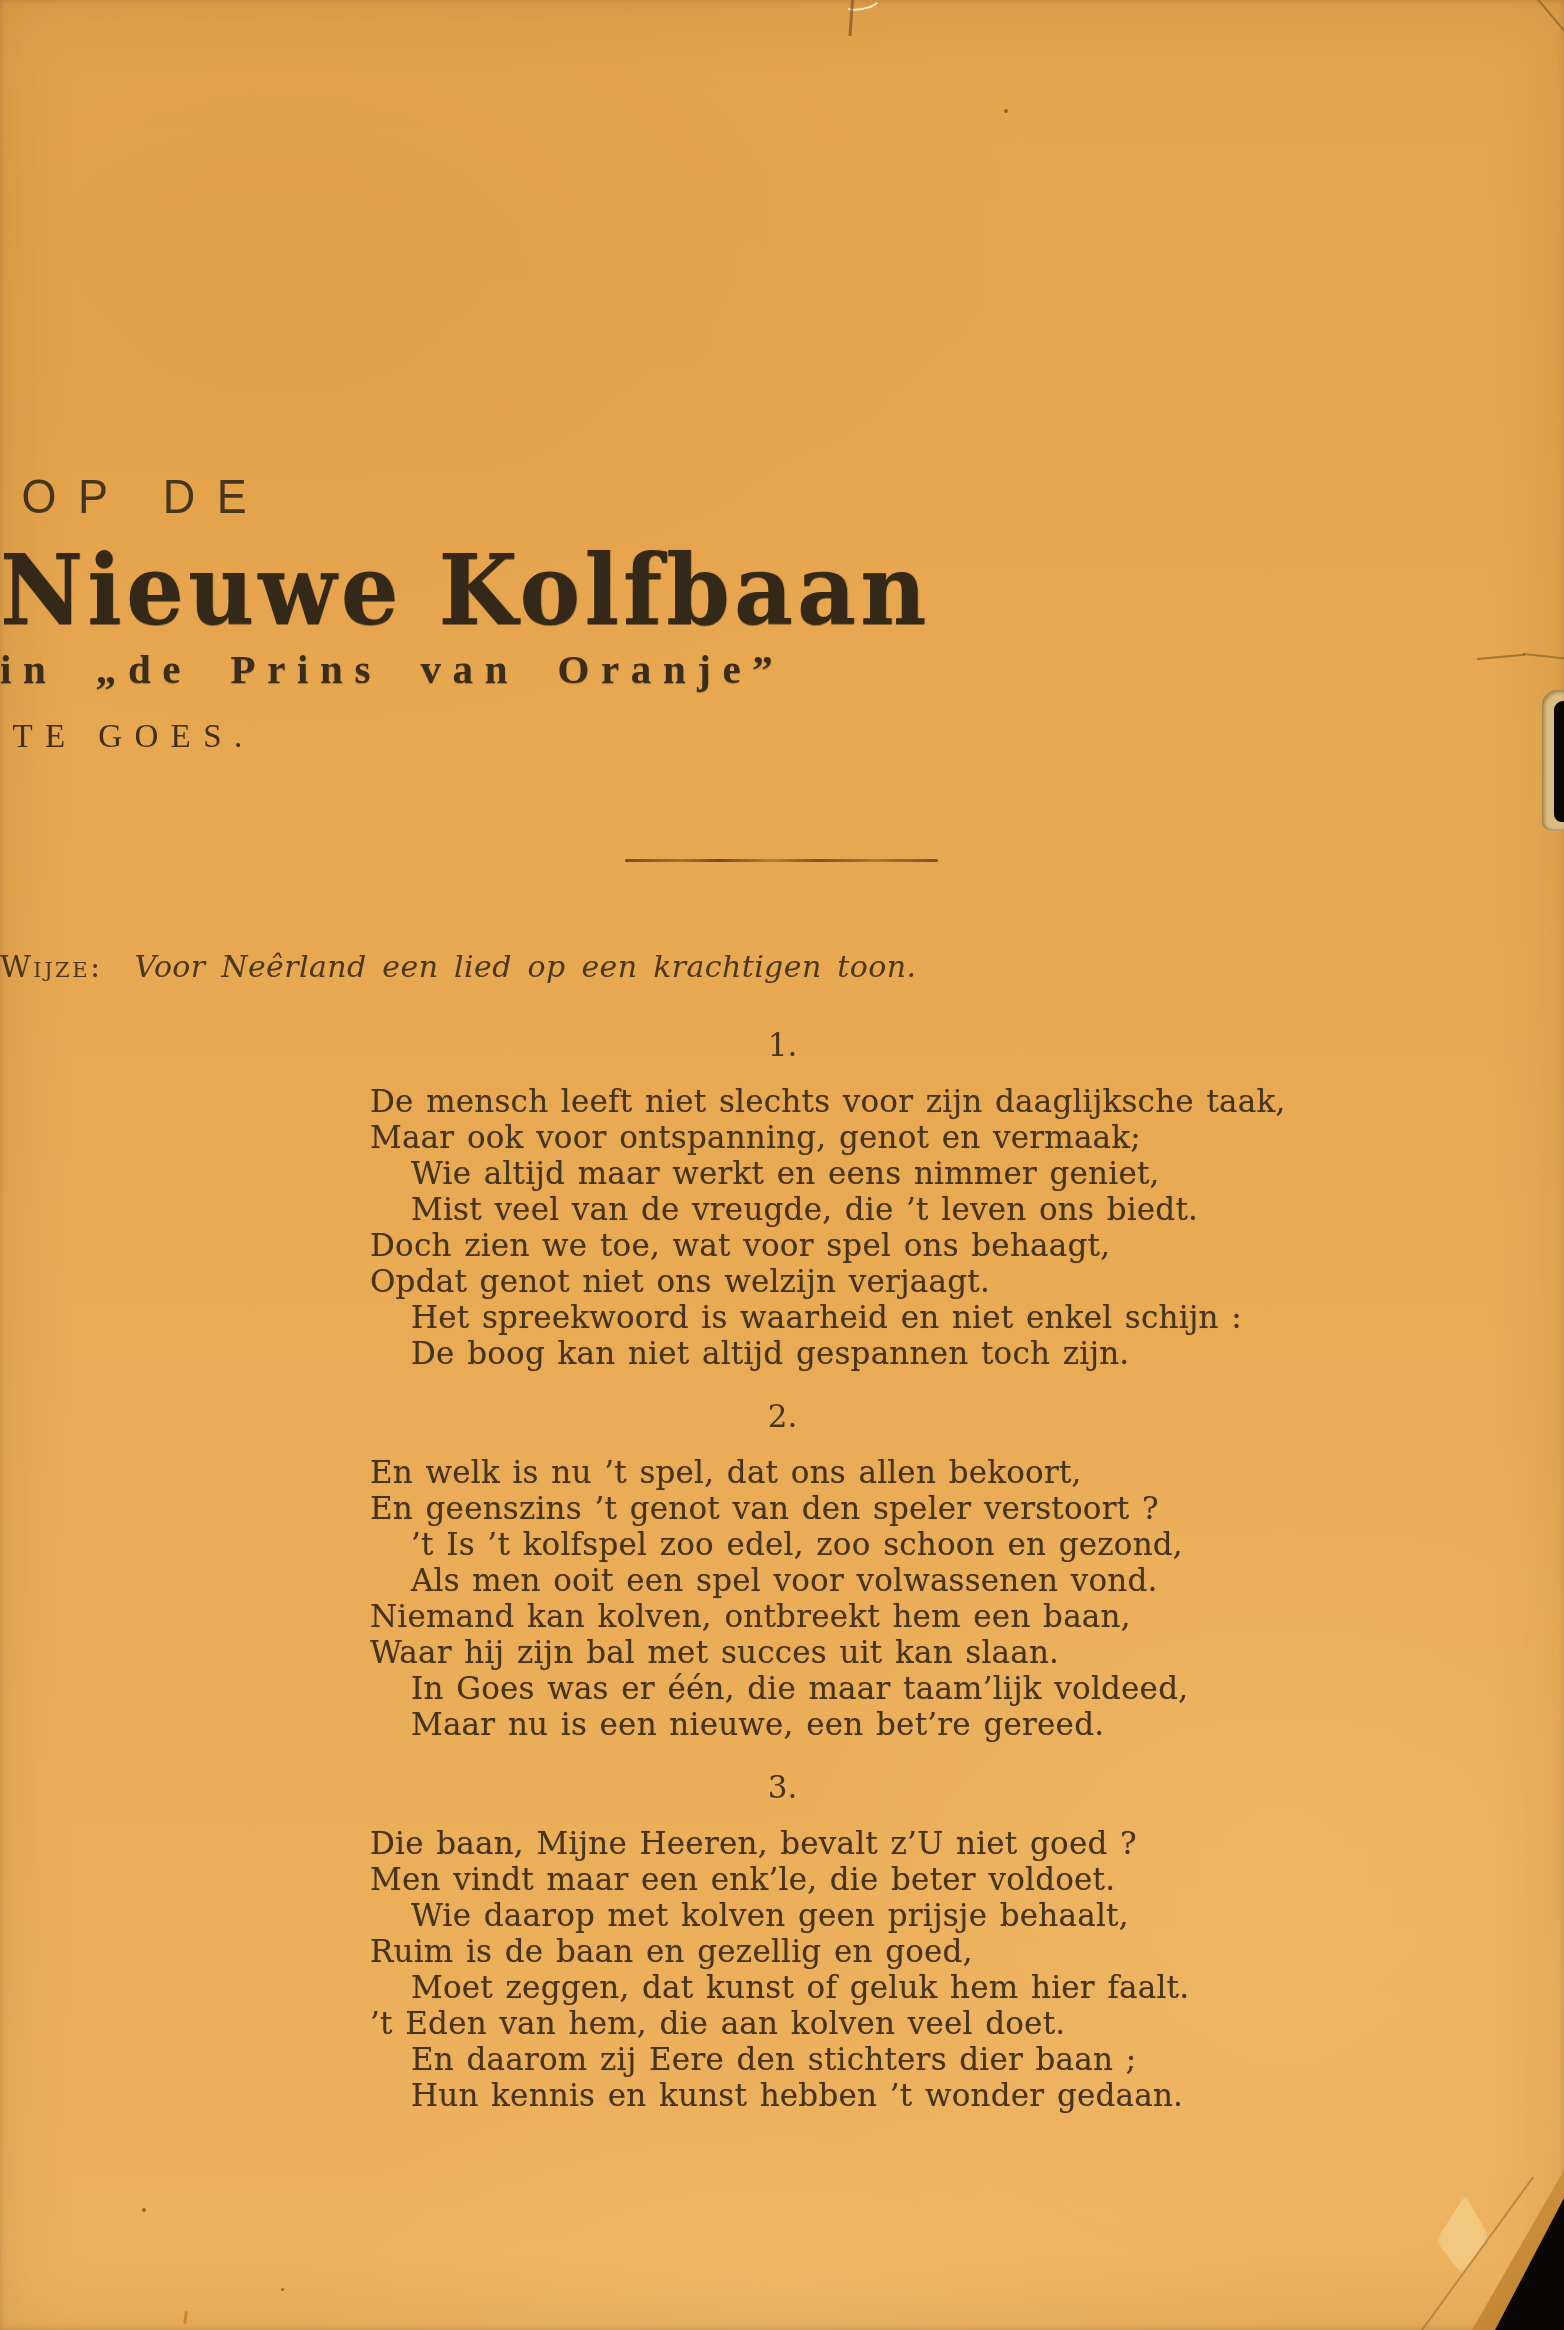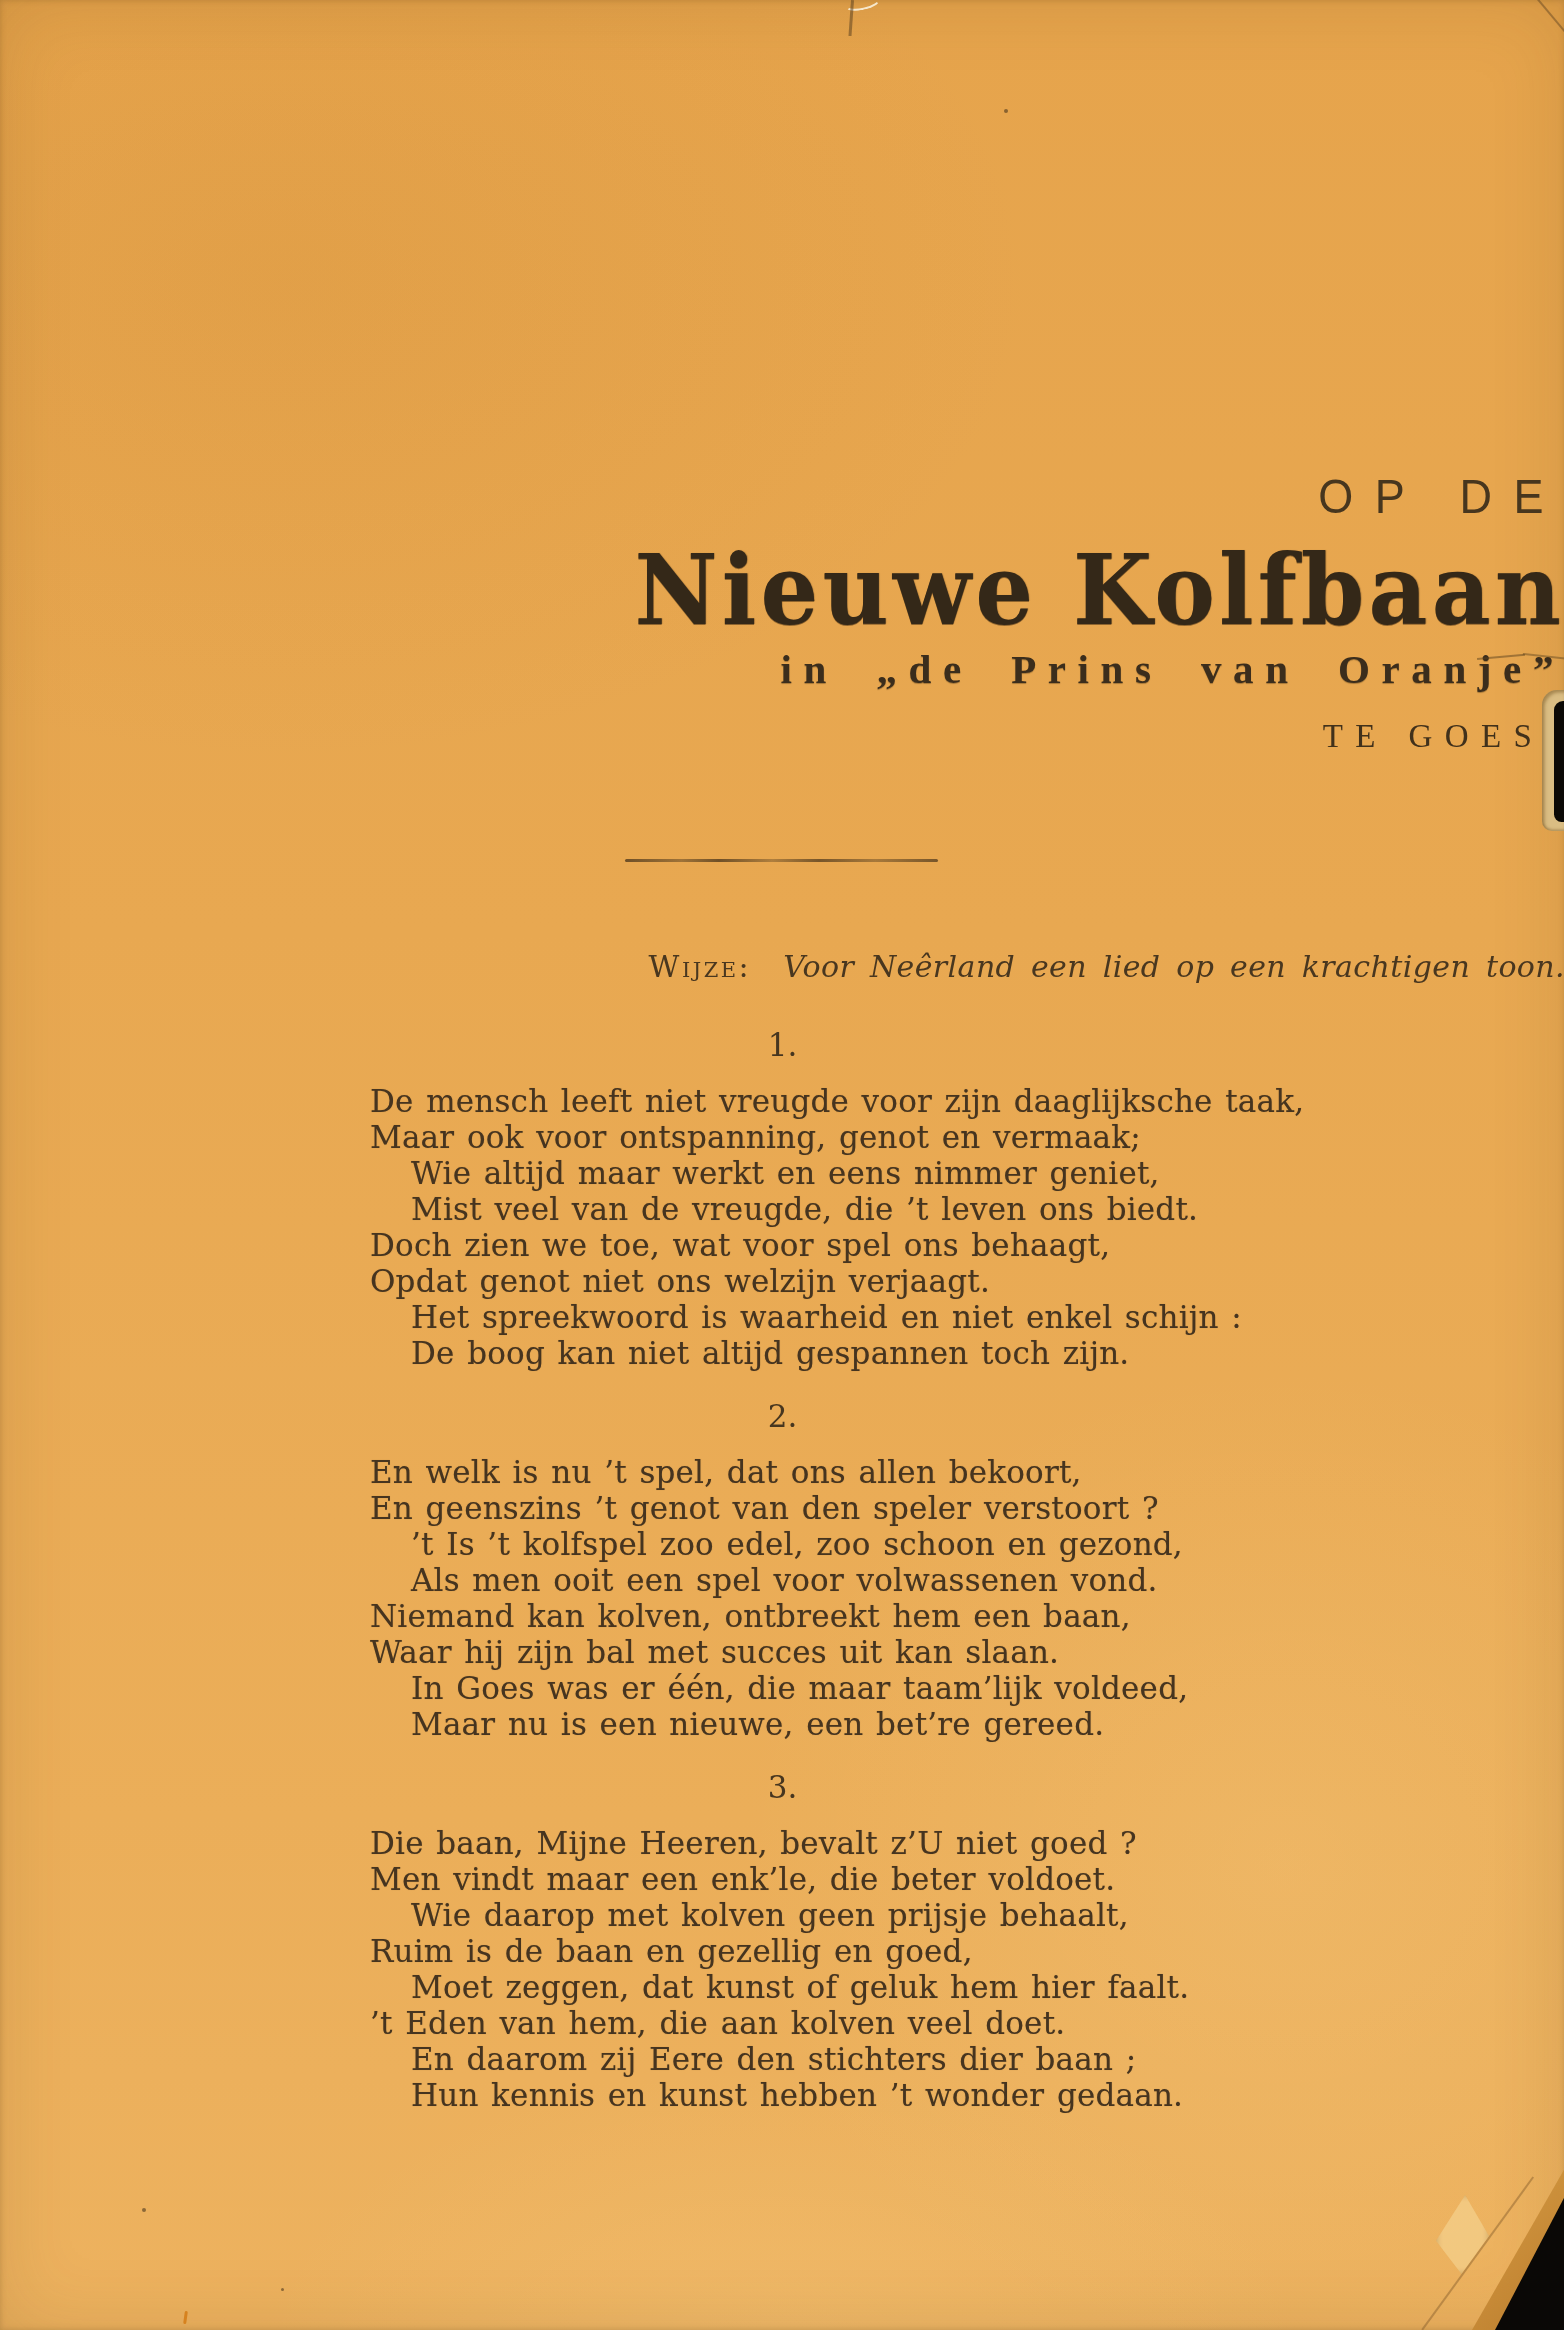--- a/index.html
+++ b/index.html
@@ -24,21 +24,21 @@
     position:absolute;inset:0;
     background:
       radial-gradient(1159px 745px at 18% 12%, rgba(180,110,25,0.10), transparent 65%),
       radial-gradient(911px 828px at 82% 80%, rgba(255,228,165,0.14), transparent 60%),
       radial-gradient(745px 414px at 50% 101%, rgba(255,220,150,0.18), transparent 70%),
       linear-gradient(180deg,#e6a44c 0%, #e8a851 40%, #ebae59 78%, #edb25f 100%);
     box-shadow: inset 0 0 75px rgba(95,60,18,.16), inset 0 0 6.6px rgba(70,45,15,.22);
   }
 
   
-  .center-col{position:absolute;left:0;right:0;text-align:right;color:var(--ink-color);}
+  .center-col{position:absolute;left:0;right:0;text-align:left;color:var(--ink-color);}
 
   .header-block{top:470px;}
   .kicker{
     font-family:"Liberation Sans",sans-serif;
     font-size:45px;line-height:53px;font-weight:400;
     letter-spacing:21.5px;text-indent:21.5px;
     color:rgba(58,44,26,.92);
     transform:scaleY(1.05);
   }
   .main-title{
@@ -168,21 +168,21 @@
 
   <div class="divider"></div>
 
   <div class="center-col tune-line">
     <span class="tune-label">Wijze:</span><span class="tune-text">Voor Neêrland een lied op een krachtigen toon.</span>
   </div>
 
   <div class="verses">
       <div class="verse-number">1.</div>
       <div class="verse">
-        <div class="verse-line">De mensch leeft niet vreugde voor zijn daaglijksche taak,</div>
+        <div class="verse-line">De mensch leeft niet slechts voor zijn daaglijksche taak,</div>
         <div class="verse-line">Maar ook voor ontspanning, genot en vermaak;</div>
         <div class="verse-line indent">Wie altijd maar werkt en eens nimmer geniet,</div>
         <div class="verse-line indent">Mist veel van de vreugde, die ’t leven ons biedt.</div>
         <div class="verse-line">Doch zien we toe, wat voor spel ons behaagt,</div>
         <div class="verse-line">Opdat genot niet ons welzijn verjaagt.</div>
         <div class="verse-line indent">Het spreekwoord is waarheid en niet enkel schijn :</div>
         <div class="verse-line indent">De boog kan niet altijd gespannen toch zijn.</div>
       </div>
       <div class="verse-number">2.</div>
       <div class="verse">

